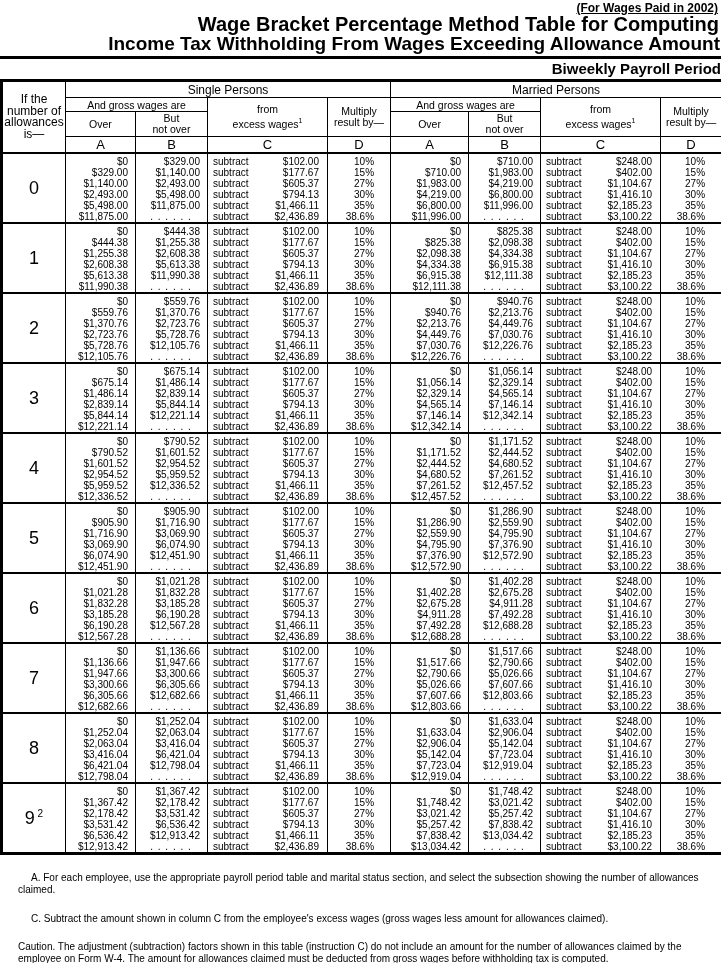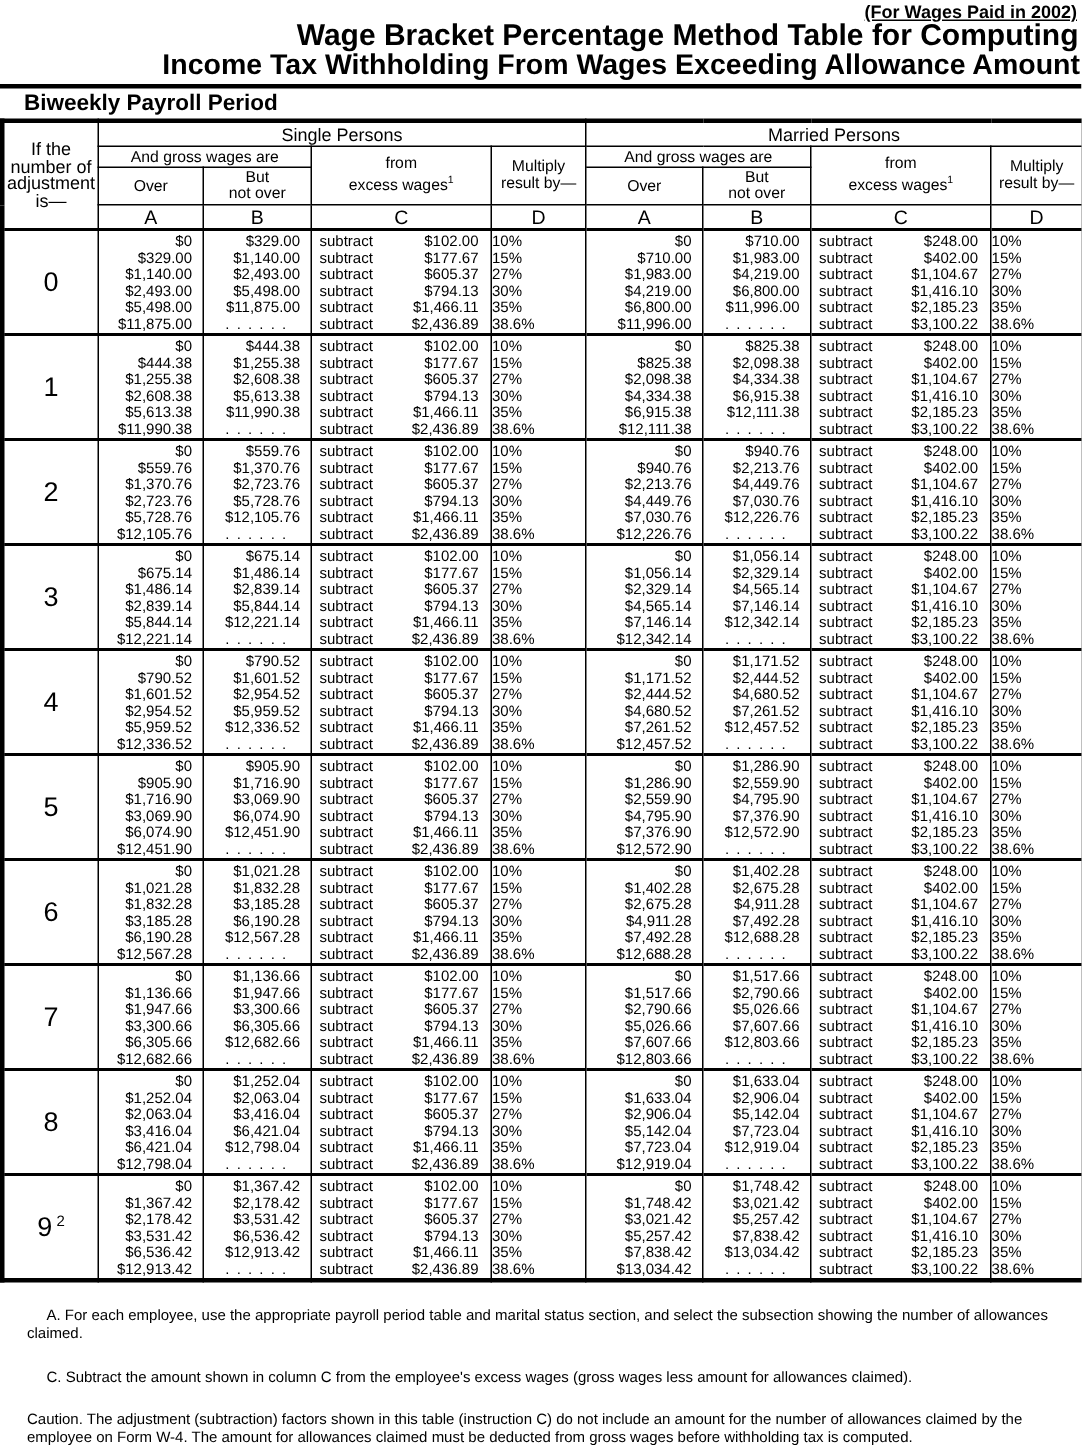--- a/index.html
+++ b/index.html
@@ -5,21 +5,21 @@
   * { box-sizing: border-box; }
   html, body { margin: 0; padding: 0; background: #fff; color: #000;
     font-family: "Liberation Sans", "DejaVu Sans", sans-serif; }
   body { width: 721px; }
 
   
   .paid-note { text-align: right; font-weight: bold; font-size: 12px; padding: 1px 3px 0 0; text-decoration: underline; }
   .title1 { text-align: right; font-weight: bold; font-size: 20px; line-height: 18px; padding-right: 2px; }
   .title2 { text-align: right; font-weight: bold; font-size: 19px; line-height: 21px; padding-right: 1px; }
   .top-rule { border-top: 3px solid #000; margin: 2px 0 1px 0; }
-  .period { text-align: left; font-weight: bold; font-size: 15px; line-height: 17px; margin: 0 0 2px 16px; }
+  .period { text-align: right; font-weight: bold; font-size: 15px; line-height: 17px; margin: 0 0 2px 4px; }
 
   
   table.wb { border-collapse: collapse; table-layout: fixed; width: 721px; border: 3px solid #000; }
   table.wb th, table.wb td { border: 1.5px solid #000; padding: 0; font-weight: normal; }
 
   .r-sec th { font-size: 12px; font-weight: bold; height: 17px; text-align: center; }
   .r-gross th { font-size: 10.5px; font-weight: bold; height: 14px; text-align: center; }
   .r-overs th { font-size: 10.5px; height: 25px; text-align: center; vertical-align: middle; line-height: 11px; }
   .r-letters th { font-size: 13px; font-weight: bold; height: 15px; text-align: center;
     border-bottom: 3px solid #000; }
@@ -31,21 +31,21 @@
   tr.data-row { height: 68px; }
 
   .alw-cell { text-align: center; vertical-align: middle !important; font-size: 18px; font-weight: bold; }
   .alw-sup { font-size: 10px; vertical-align: super; }
 
   .line { font-size: 10px; line-height: 11px; white-space: nowrap; }
   .num-cell { text-align: right; padding: 2px 7px 0 0 !important; }
   .num-cell .dots { text-align: center; letter-spacing: 1px; padding-left: 6px; }
   .sub-cell { padding: 2px 8px 0 5px !important; }
   .sub-line { display: flex; justify-content: space-between; }
-  .pct-cell { text-align: left; padding: 2px 16px 0 0 !important; }
+  .pct-cell { text-align: right; padding: 2px 16px 0 0 !important; }
 
   sup { font-size: 7px; }
 
   
   .instr { padding: 1px 2px 0 2px; }
   .instr-title { font-weight: bold; font-size: 12px; margin: 2px 0 1px 0; }
   .instr p { margin: 16px; font-size: 10px; line-height: 12.3px; }
   .step { text-indent: 13px; }
 </style>
 </head>
@@ -69,21 +69,21 @@
     <col style="width:78px">
       <col style="width:72px">
       <col style="width:120px">
       <col style="width:62px">
   </colgroup>
   <thead>
     <tr class="r-sec">
       <th class="alw-head" rowspan="4">
         <span>If the</span><br>
         <span>number of</span><br>
-        <span>adjustment</span><br>
+        <span>allowances</span><br>
         <span>is—</span>
       </th>
       <th colspan="4">Single Persons</th>
       <th colspan="4">Married Persons</th>
     </tr>
     <tr class="r-gross">
       <th colspan="2">And gross wages are</th>
       <th class="excess-h" rowspan="2">
         <span>from</span><br>
         <span>excess wages</span><sup>1</sup>

